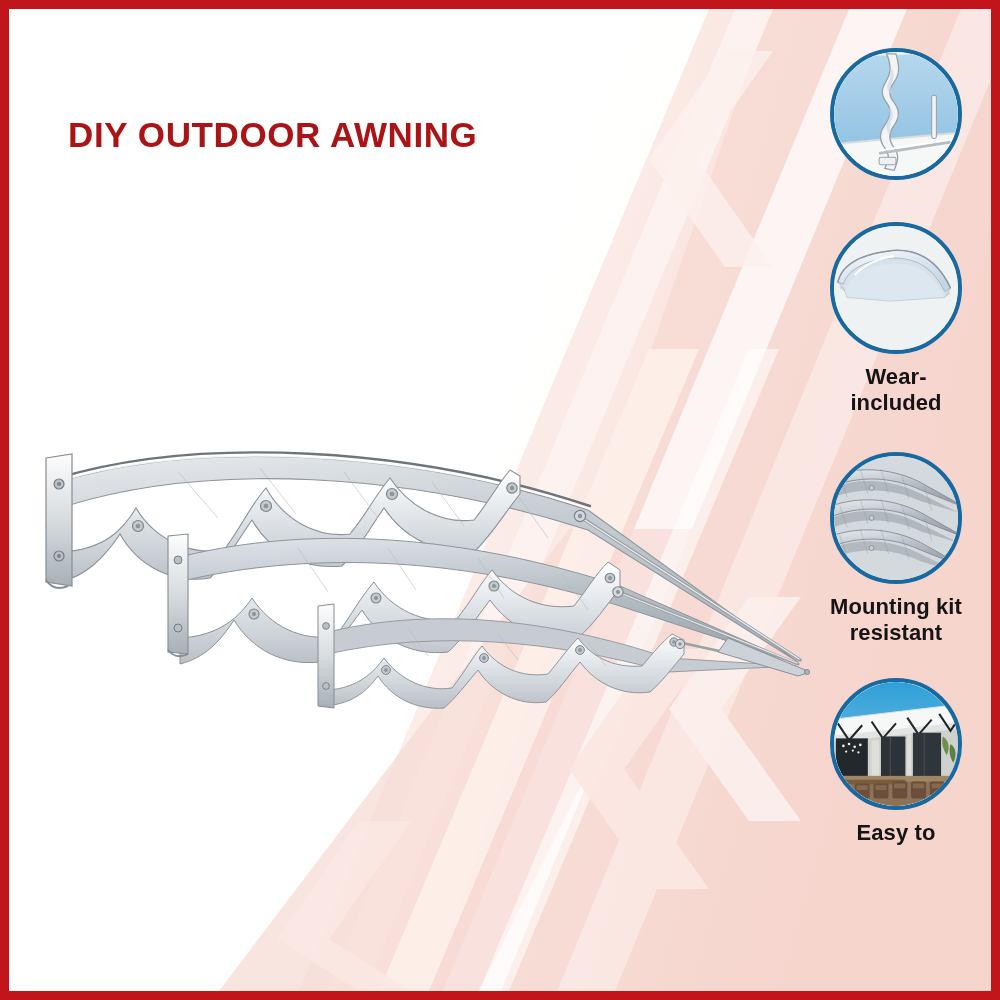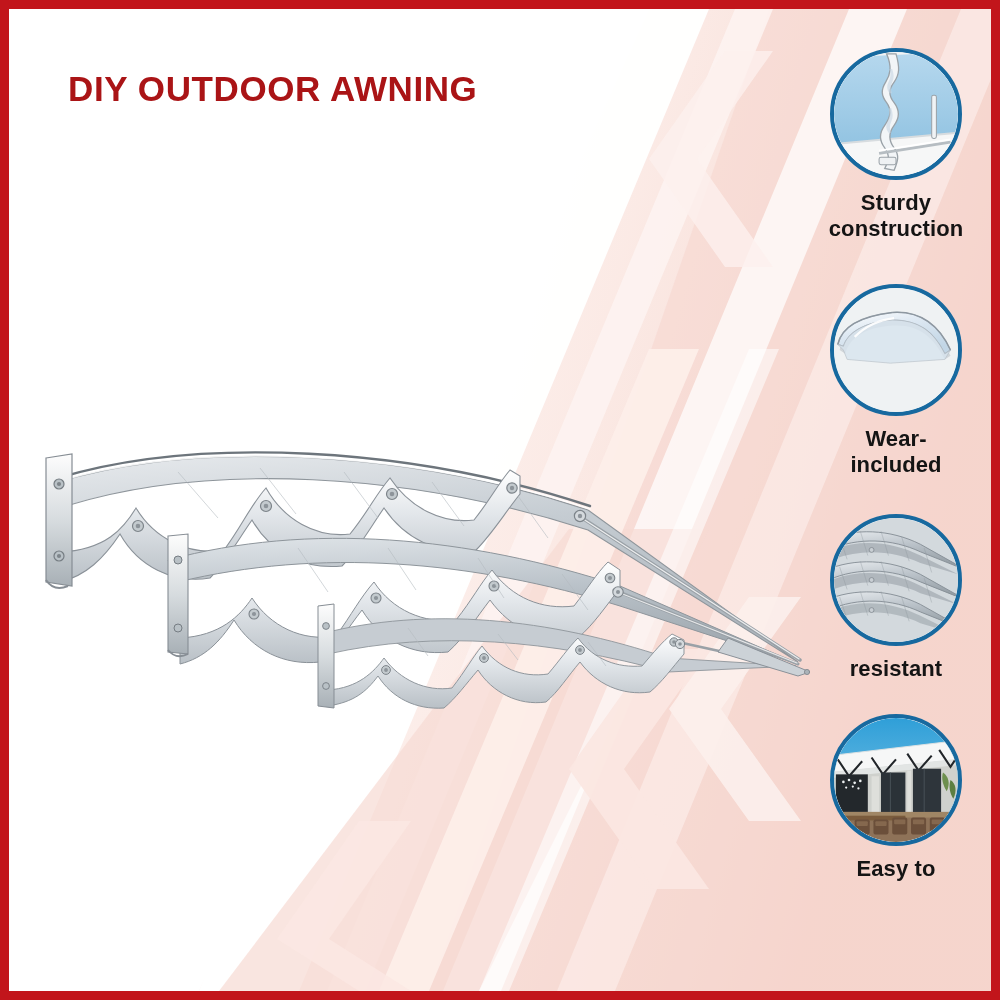--- a/index.html
+++ b/index.html
@@ -51,20 +51,21 @@
   }
   .title-line {
     font-family: "Liberation Sans", sans-serif;
     font-weight: bold;
     font-size: 35px;
     letter-spacing: 0.6px;
     line-height: 46px;
     color: #aa1416;
     text-transform: uppercase;
     white-space: nowrap;
+    margin-top: 46px;
   }
 
   
   .product {
     position: absolute;
     left: 28px;
     top: 410px;
     width: 790px;
     height: 300px;
     z-index: 15;
@@ -338,24 +339,20 @@
 
             <rect x="104" y="46" width="5" height="46" rx="2" fill="#f0f3f5" stroke="#9aa2a8" stroke-width="1.1"></rect>
 
             <path d="M48,108 L124,96" stroke="#b6bdc2" stroke-width="3" fill="none"></path>
             <path d="M48,105 L124,93" stroke="#ffffff" stroke-width="2" fill="none"></path>
 
             <rect x="48" y="112" width="18" height="8" rx="2" fill="#eef1f3" stroke="#9aa2a8" stroke-width="1.1"></rect>
           </g>
         </svg>
       </div>
-      <div class="feature-label">
-        <div>Sturdy</div>
-        <div>construction</div>
-      </div>
     </div>
 
     <div class="feature-spacer-1"></div>
 
     <div class="feature">
       <div class="feature-circle">
         <svg viewBox="0 0 132 132">
           <defs>
             <clipPath id="c2">
                 <circle cx="66" cy="66" r="66"></circle>
@@ -439,20 +436,21 @@
                 <path d="M72,84 L80,110"></path>
             </g>
 
             <circle cx="40" cy="34" r="2.6" fill="#c8ced3" stroke="#7f878d" stroke-width="0.8"></circle>
             <circle cx="40" cy="66" r="2.6" fill="#c8ced3" stroke="#7f878d" stroke-width="0.8"></circle>
             <circle cx="40" cy="98" r="2.6" fill="#c8ced3" stroke="#7f878d" stroke-width="0.8"></circle>
           </g>
         </svg>
       </div>
       <div class="feature-label">
+        <div>Mounting kit</div>
         <div>resistant</div>
       </div>
     </div>
 
     <div class="feature-spacer-3"></div>
 
     <div class="feature">
       <div class="feature-circle">
         <svg viewBox="0 0 132 132">
           <defs>

